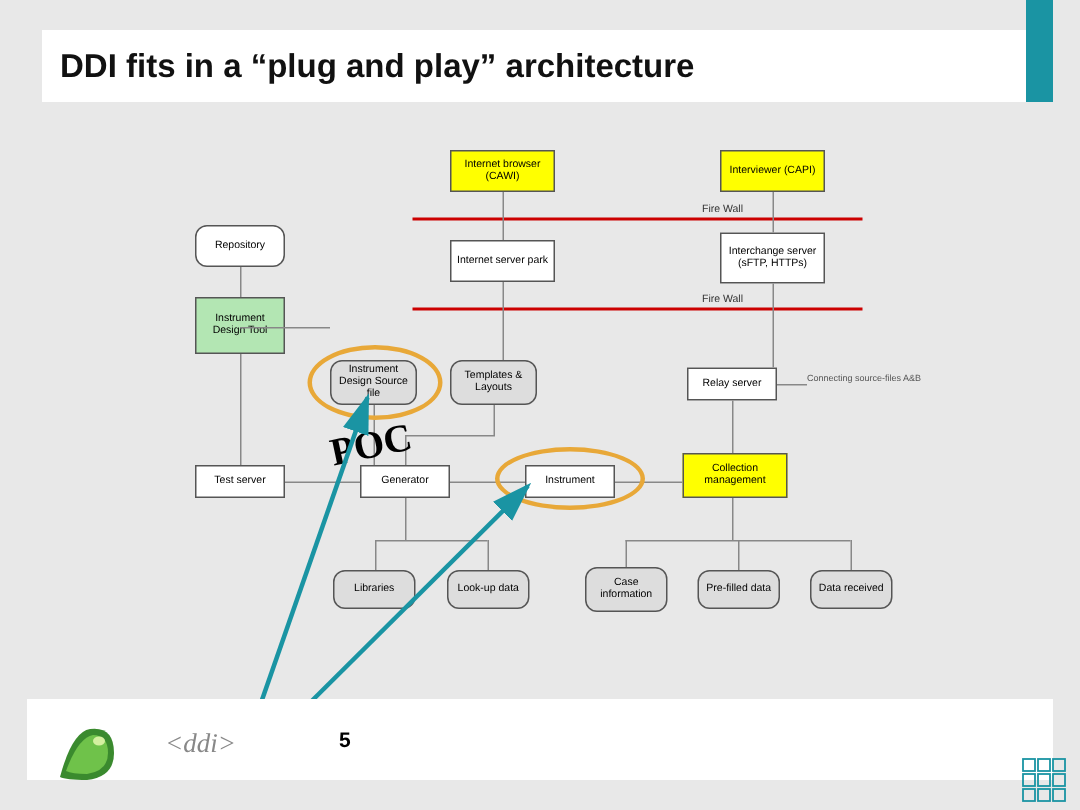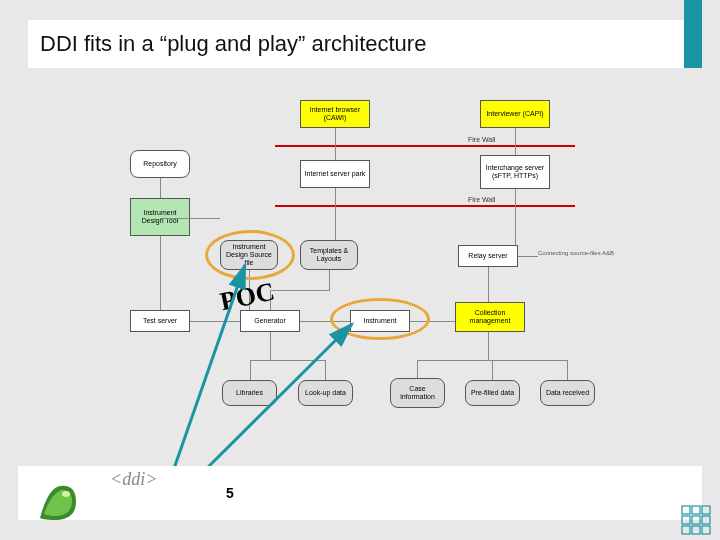--- a/index.html
+++ b/index.html
@@ -1,18 +1,18 @@
 <!DOCTYPE html>
 <html><head>
 <meta charset="utf-8">
 <style>
   * { box-sizing: border-box; margin: 0; padding: 0; }
   body { width: 720px; height: 540px; background: #e8e8e8; font-family: Arial, sans-serif; position: relative; overflow: hidden; }
   .title-bar { position: absolute; top: 20px; left: 28px; right: 18px; height: 48px; background: #fff; display: flex; align-items: center; padding-left: 12px; border-right: 18px solid #1a94a3; }
-  .title-bar h1 { font-size: 22px; font-weight: normal; color: #111; }
+  .title-bar h1 { font-size: 22px; font-weight: bold; color: #111; }
   .side-teal { position: absolute; right: 18px; top: 0; width: 18px; height: 68px; background: #1a94a3; }
   .diagram { position: absolute; top: 90px; left: 90px; width: 560px; height: 380px; }
   .box { position: absolute; border: 1px solid #555; font-size: 7px; text-align: center; display: flex; align-items: center; justify-content: center; padding: 2px; line-height: 1.1; }
   .yellow { background: #ffff00; }
   .green { background: #b3e6b3; }
   .white { background: #fff; }
   .gray { background: #ddd; }
   .cylinder { border-radius: 8px 8px 8px 8px; }
   .firewall { position: absolute; height: 2px; background: #cc0000; }
   .firewall-label { position: absolute; font-size: 7px; color: #333; }
@@ -110,21 +110,21 @@
     <line x1="80" y1="390" x2="155" y2="175" stroke="#1a94a3" stroke-width="3" marker-end="url(#ah)"></line>
     <line x1="100" y1="395" x2="262" y2="234" stroke="#1a94a3" stroke-width="3" marker-end="url(#ah)"></line>
   </svg>
 
 </div>
 
 <div class="footer">
   <span class="page">5</span>
 </div>
 
-<span class="logo-ddi" style="bottom: 50px; position:absolute;text-align:center;">&lt;ddi&gt;</span>
+<span class="logo-ddi" style="bottom: 34px; position:absolute;text-align:center;">&lt;ddi&gt;</span>
 
 <svg class="logo-green" viewBox="0 0 44 44">
   <path d="M4,38 Q12,8 24,6 Q40,4 40,22 Q40,38 22,40 Q8,40 4,38 Z" fill="#3a8a2e"></path>
   <path d="M8,34 Q16,12 26,10 Q36,10 36,22 Q36,34 22,36 Q12,36 8,34 Z" fill="#6fc24a"></path>
   <ellipse cx="30" cy="14" rx="4" ry="3" fill="#d4f0a0"></ellipse>
 </svg>
 
 <svg class="cbs-icon" viewBox="0 0 32 32">
   <g stroke="#1a94a3" stroke-width="1.2" fill="none">
     <rect x="2" y="2" width="8" height="8"></rect>

